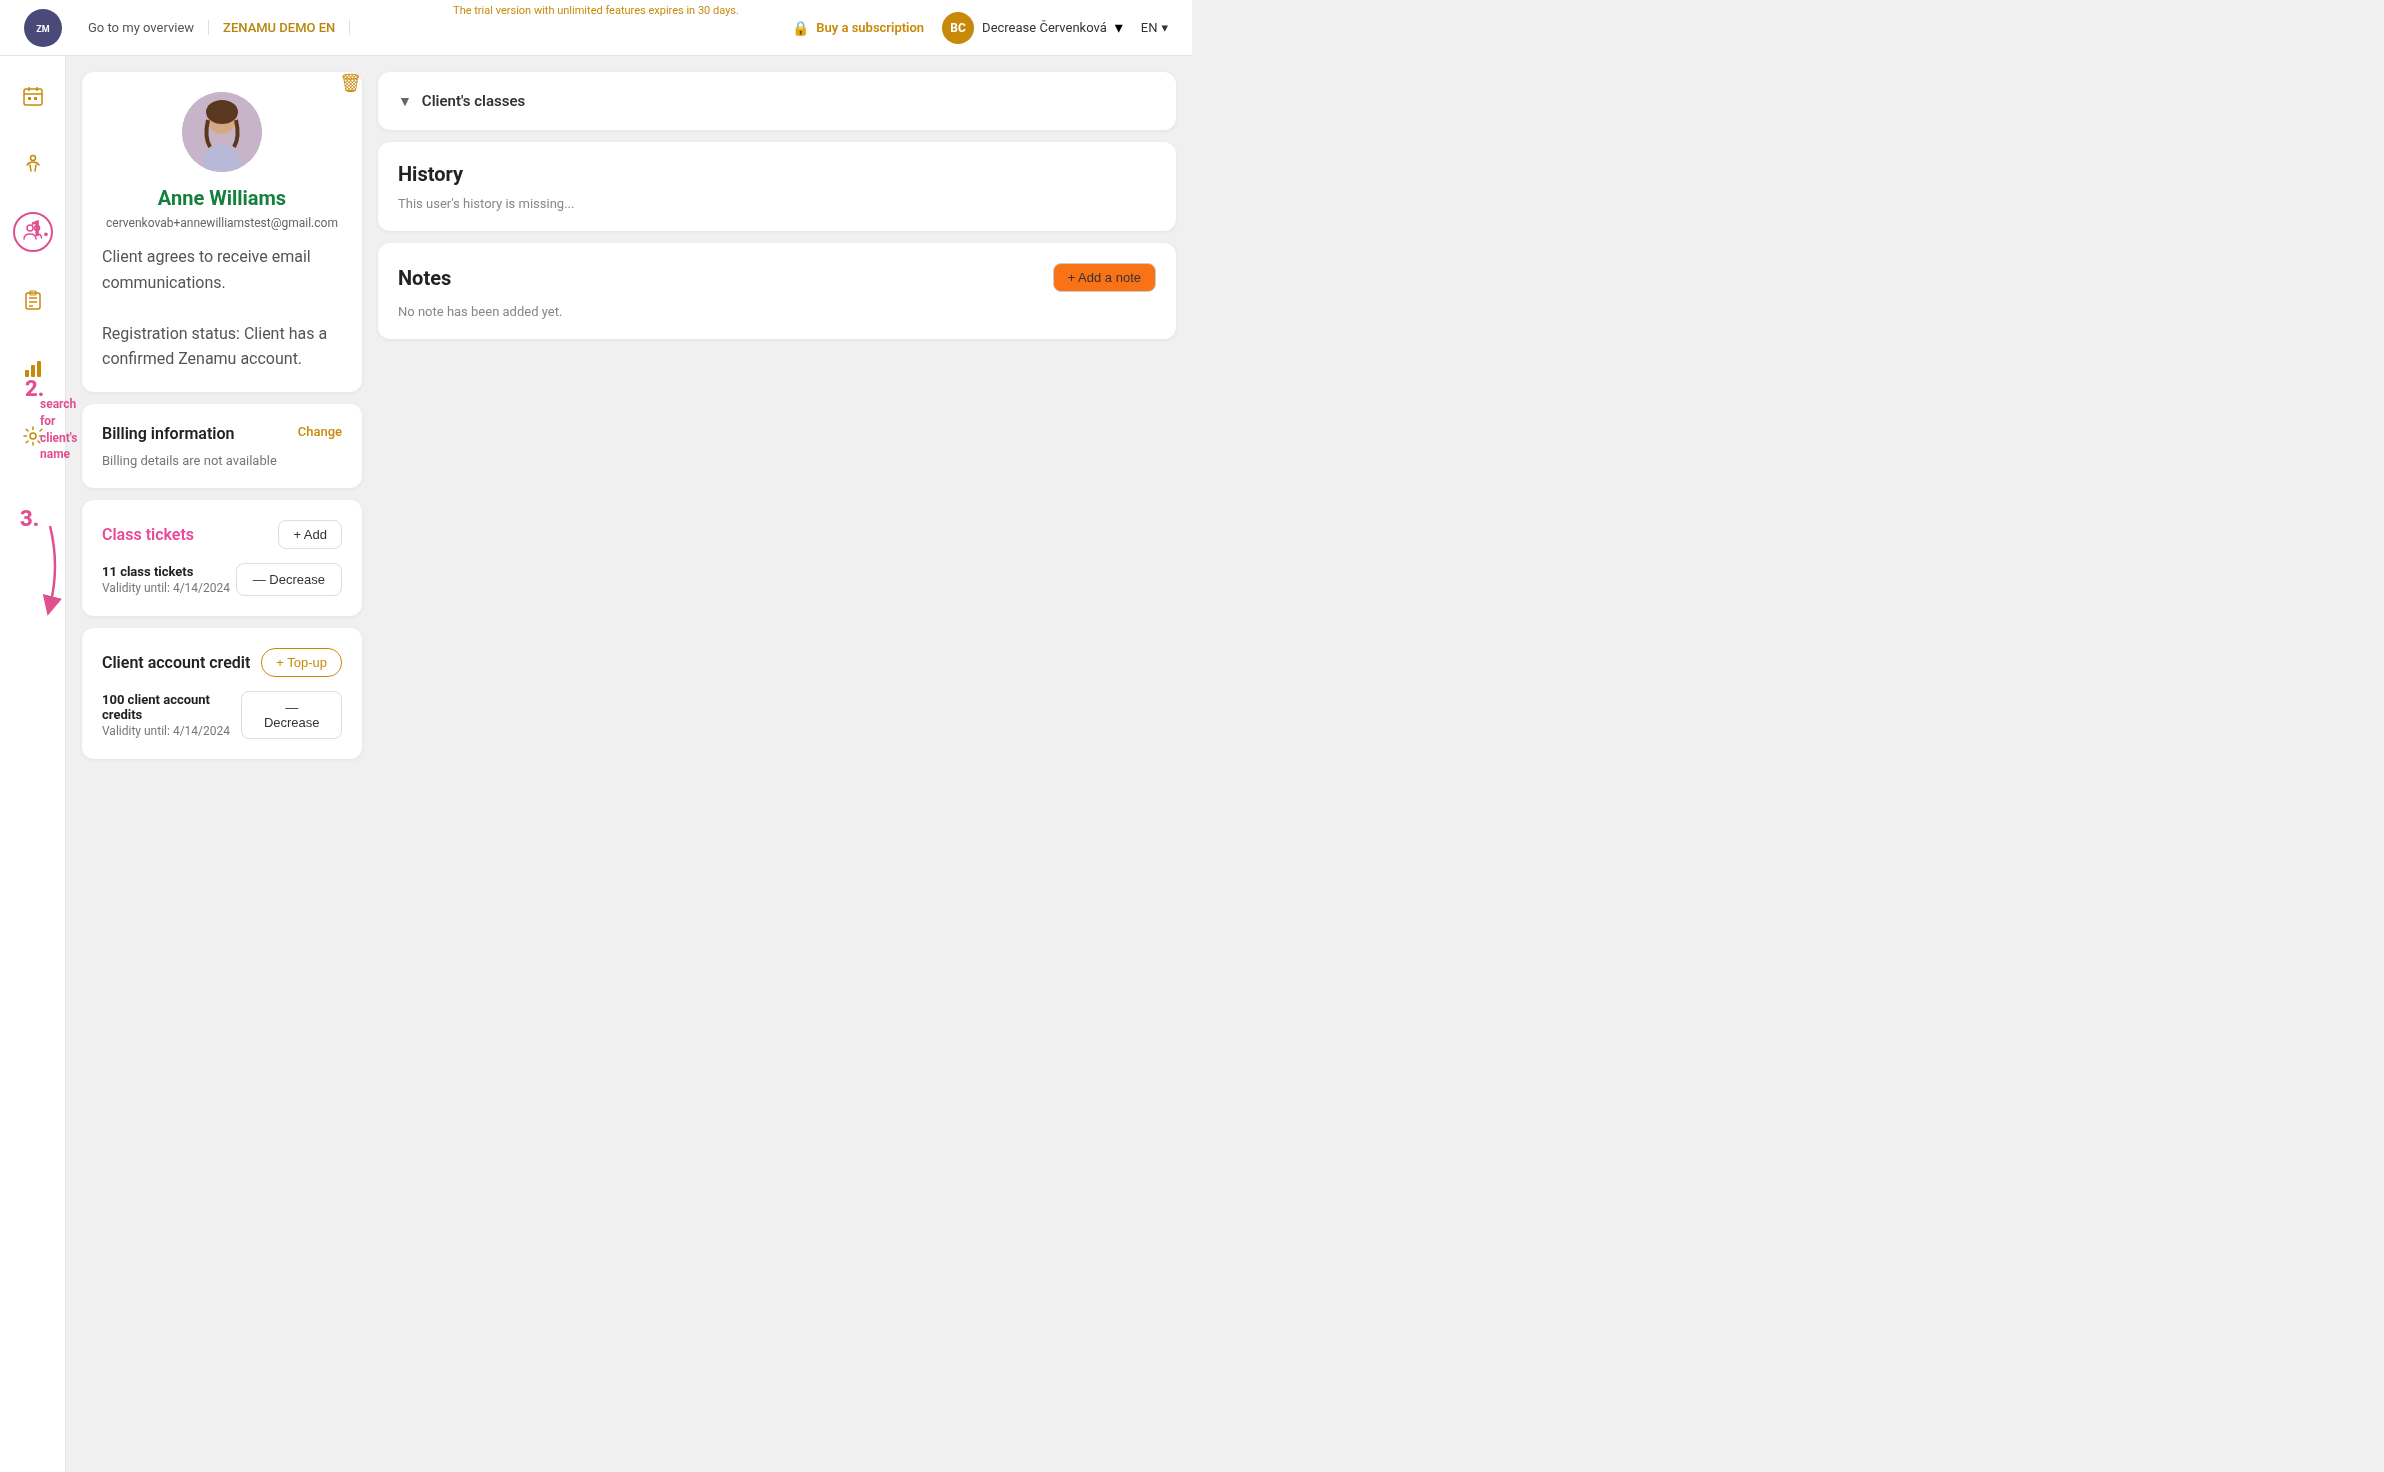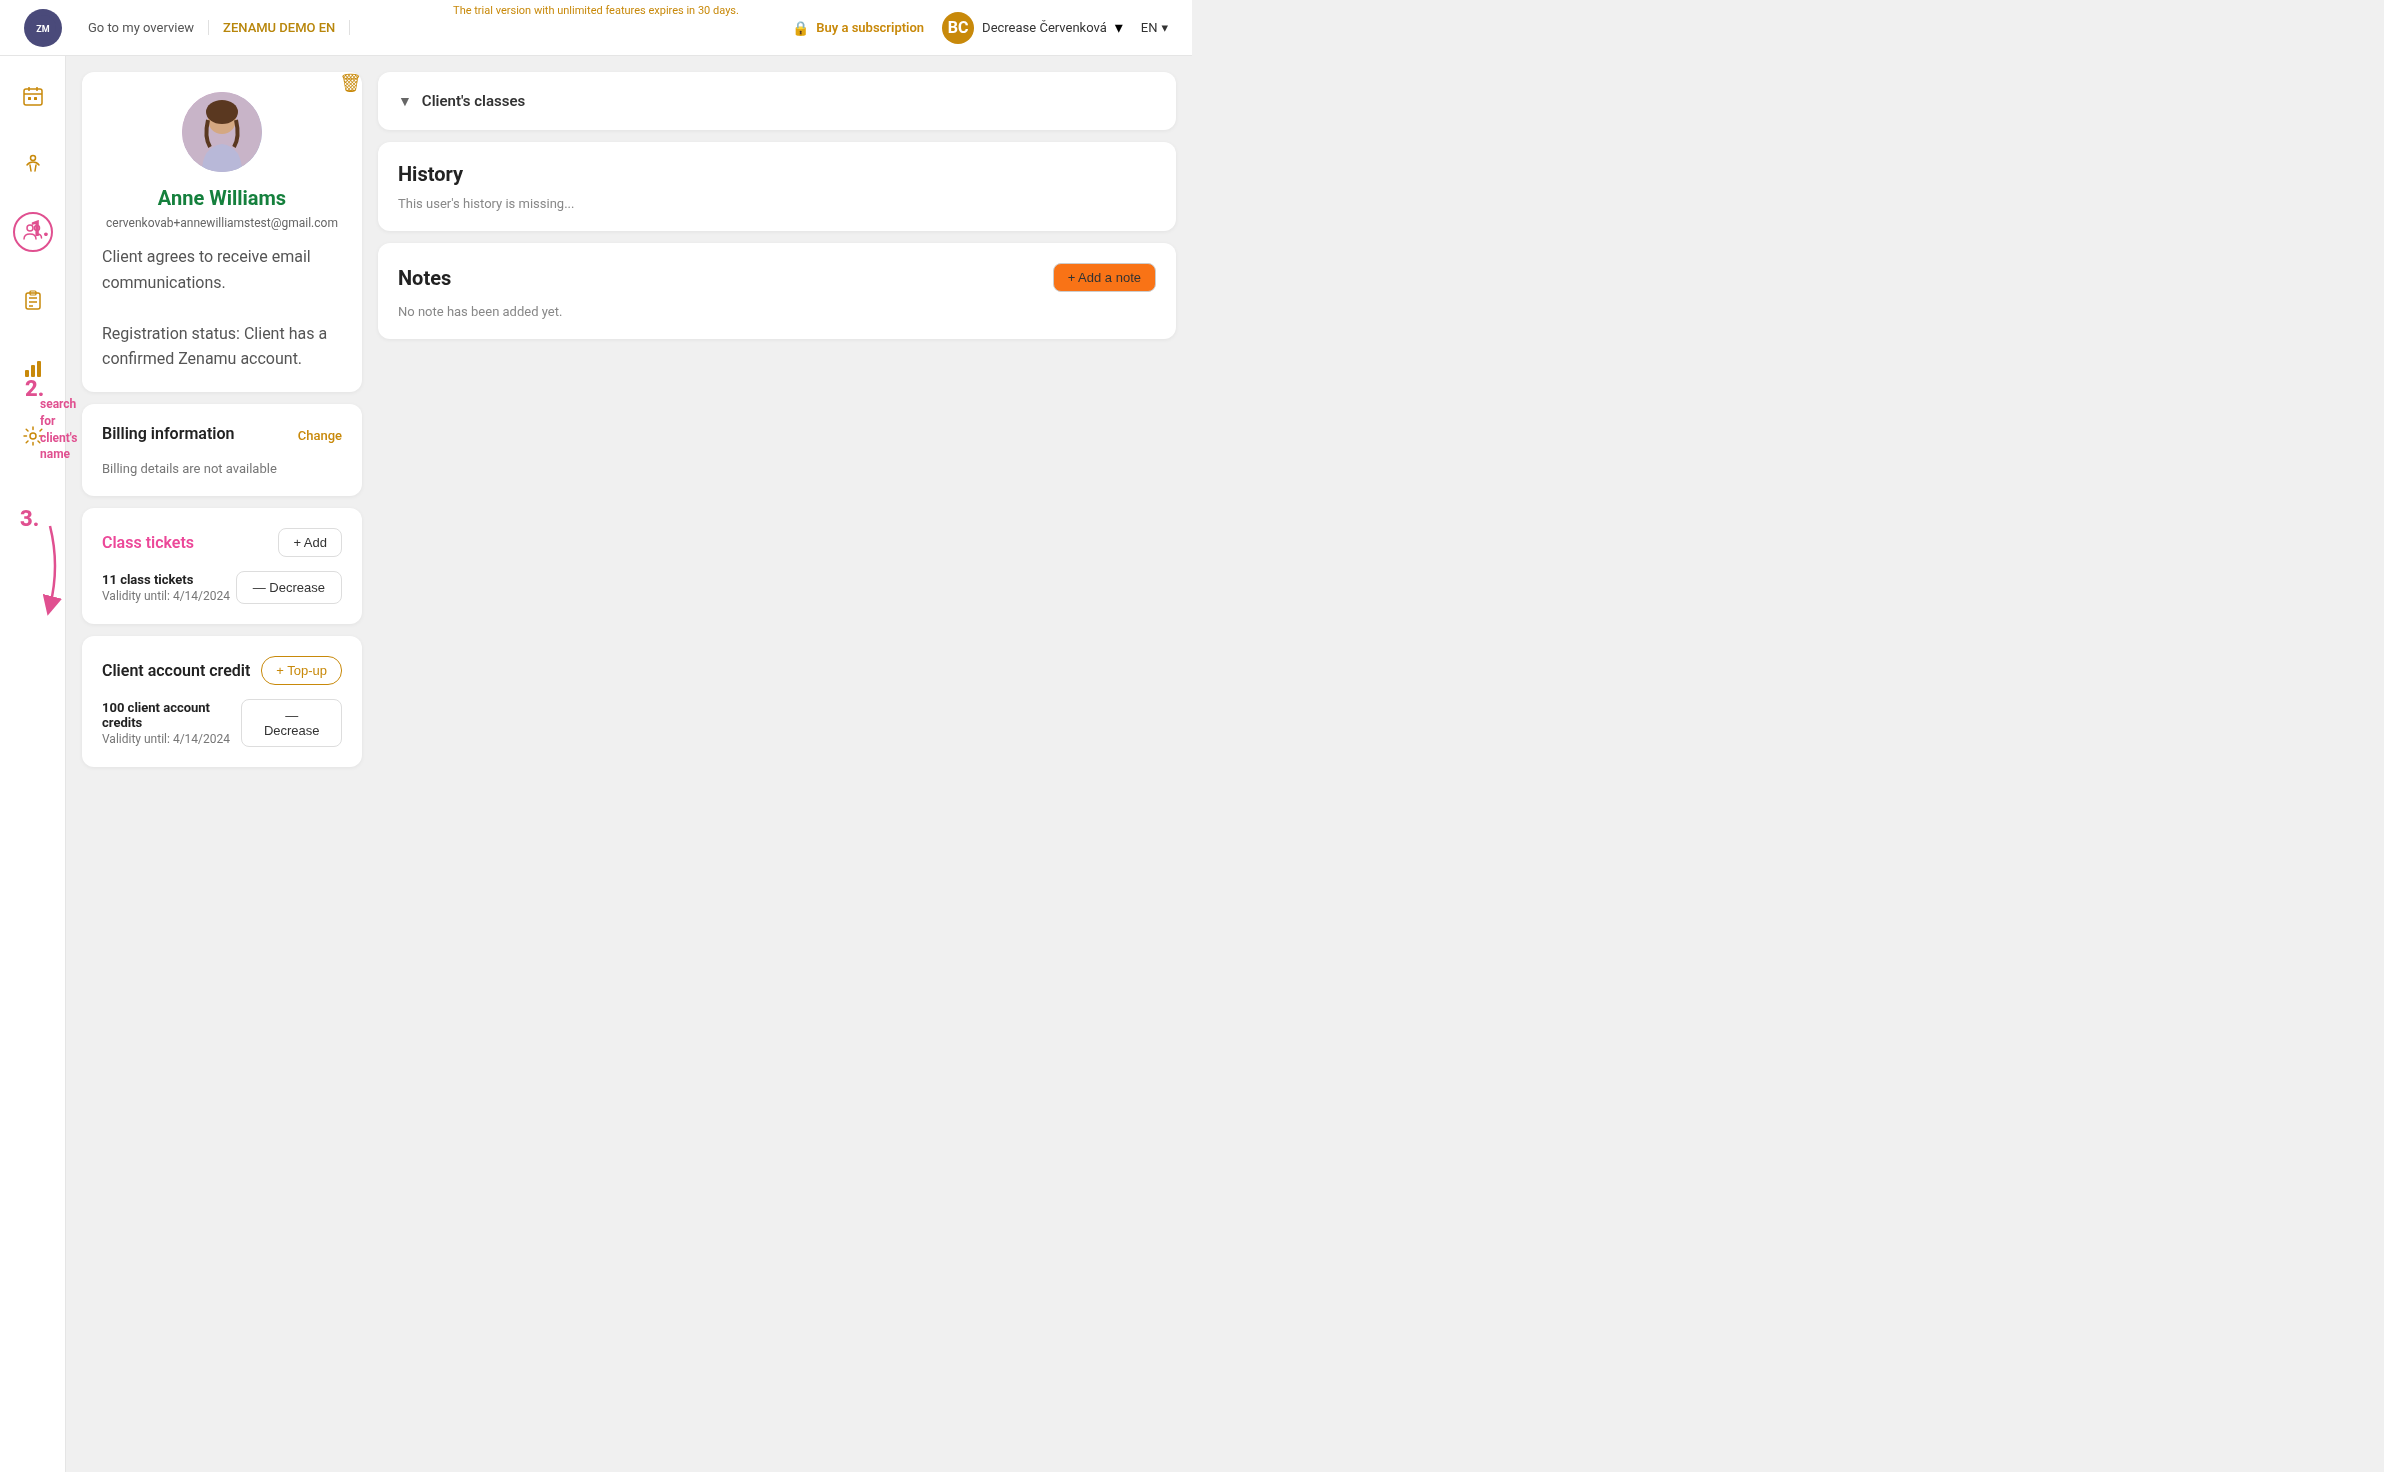--- a/index.html
+++ b/index.html
@@ -84,21 +84,21 @@
       align-items: center;
       gap: 8px;
       cursor: pointer;
     }
     .user-avatar {
       width: 32px;
       height: 32px;
       border-radius: 50%;
       background: #c8890a;
       color: #fff;
-      font-size: 16px;
+      font-size: 12px;
       font-weight: 700;
       display: flex;
       align-items: center;
       justify-content: center;
     }
     .user-name { font-size: 13px; color: #333; }
     .lang-selector { font-size: 13px; color: #333; display: flex; align-items: center; gap: 4px; }
 
     
     .main-layout {
@@ -205,23 +205,23 @@
       font-size: 16px;
       color: #555;
       line-height: 1.6;
       text-align: left;
       width: 100%;
     }
 
     
     .billing-card .billing-header {
       display: flex;
-      align-items: flex-end;
+      align-items: flex-start;
       justify-content: space-between;
-      margin-bottom: 18px;
+      margin-bottom: 10px;
     }
     .billing-title { font-size: 16px; font-weight: 600; color: #222; }
     .change-link { font-size: 13px; color: #c8890a; cursor: pointer; font-weight: 500; }
     .billing-details { font-size: 13px; color: #777; }
 
     
     .tickets-card .tickets-header {
       display: flex;
       align-items: center;
       justify-content: space-between;

